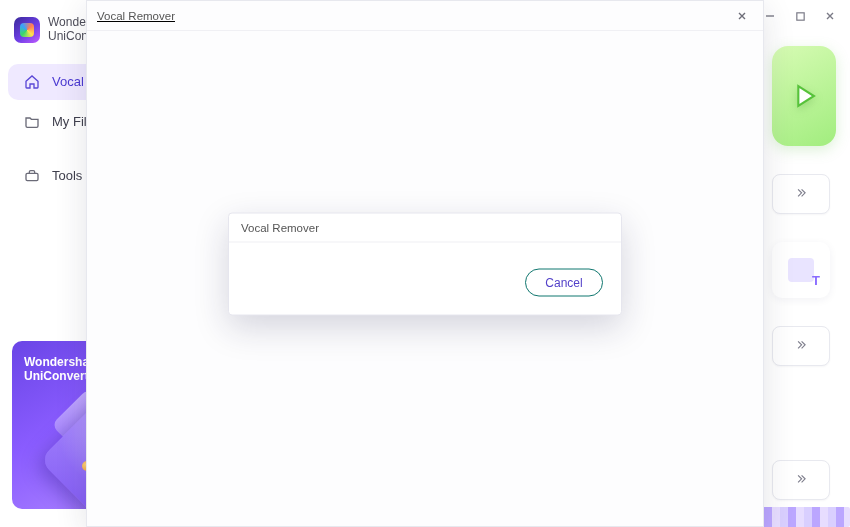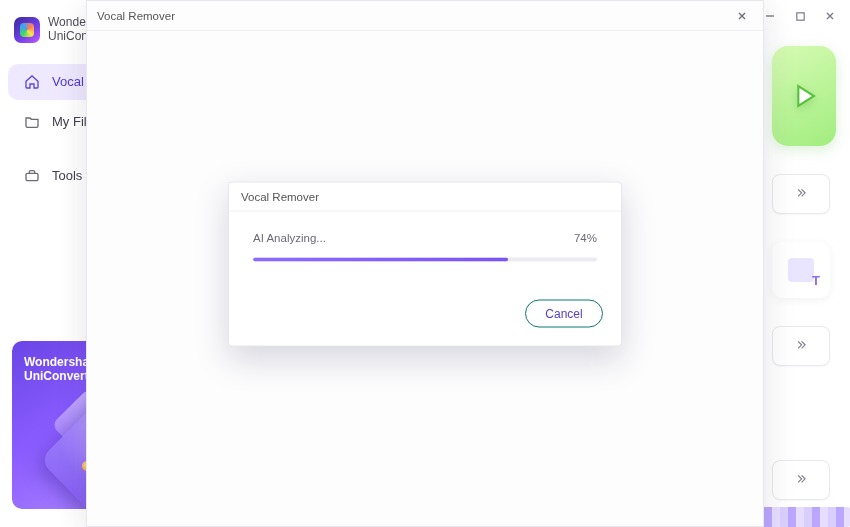--- a/index.html
+++ b/index.html
@@ -112,21 +112,21 @@
   .thumb{height:100%; border-radius:2px;}
   .thumb.a{width:155px;background:linear-gradient(90deg,#f2a24a,#f4c67a);}
   .thumb.b{flex:1;background:
     repeating-linear-gradient(90deg,#d9cfff 0 8px,#bba6ff 8px 16px,#e7ddff 16px 24px);}
 
 
   
   .modal-overlay{
     position:absolute; inset:0;
     background:rgba(250,250,252,.0);
-    display:flex; justify-content:center; align-items:flex-start;
+    display:flex; justify-content:center; align-items:flex-start;text-decoration:underline;
   }
   .modal-window{
     margin-top:0; width:678px; height:100%;
     background:#fdfdfe;
     border:1px solid #e7e8ee;
     box-shadow:0 8px 30px rgba(30,30,60,.12);
     position:relative;
     display:flex; flex-direction:column;
   }
   .modal-titlebar{
@@ -273,27 +273,18 @@
       <span>Vocal Remover</span>
       <div class="modal-close">
         <svg width="12" height="12" viewBox="0 0 12 12">
             <path d="M3 3l6 6M9 3l-6 6" stroke="#6d6d78" stroke-width="1.4"></path>
           </svg>
       </div>
     </div>
 
     <div class="inner-dialog">
       <div class="inner-head">Vocal Remover</div>
-      <div class="inner-body">
-        <div class="status-row">
-          <span>AI Analyzing...</span>
-          <span>74%</span>
-        </div>
-        <div class="progress-track">
-          <div class="progress-fill" style="width: 74%;"></div>
-        </div>
-      </div>
       <div class="inner-actions">
         <button class="cancel-btn">Cancel</button>
       </div>
     </div>
   </div>
 </div>
 
 </body></html>

